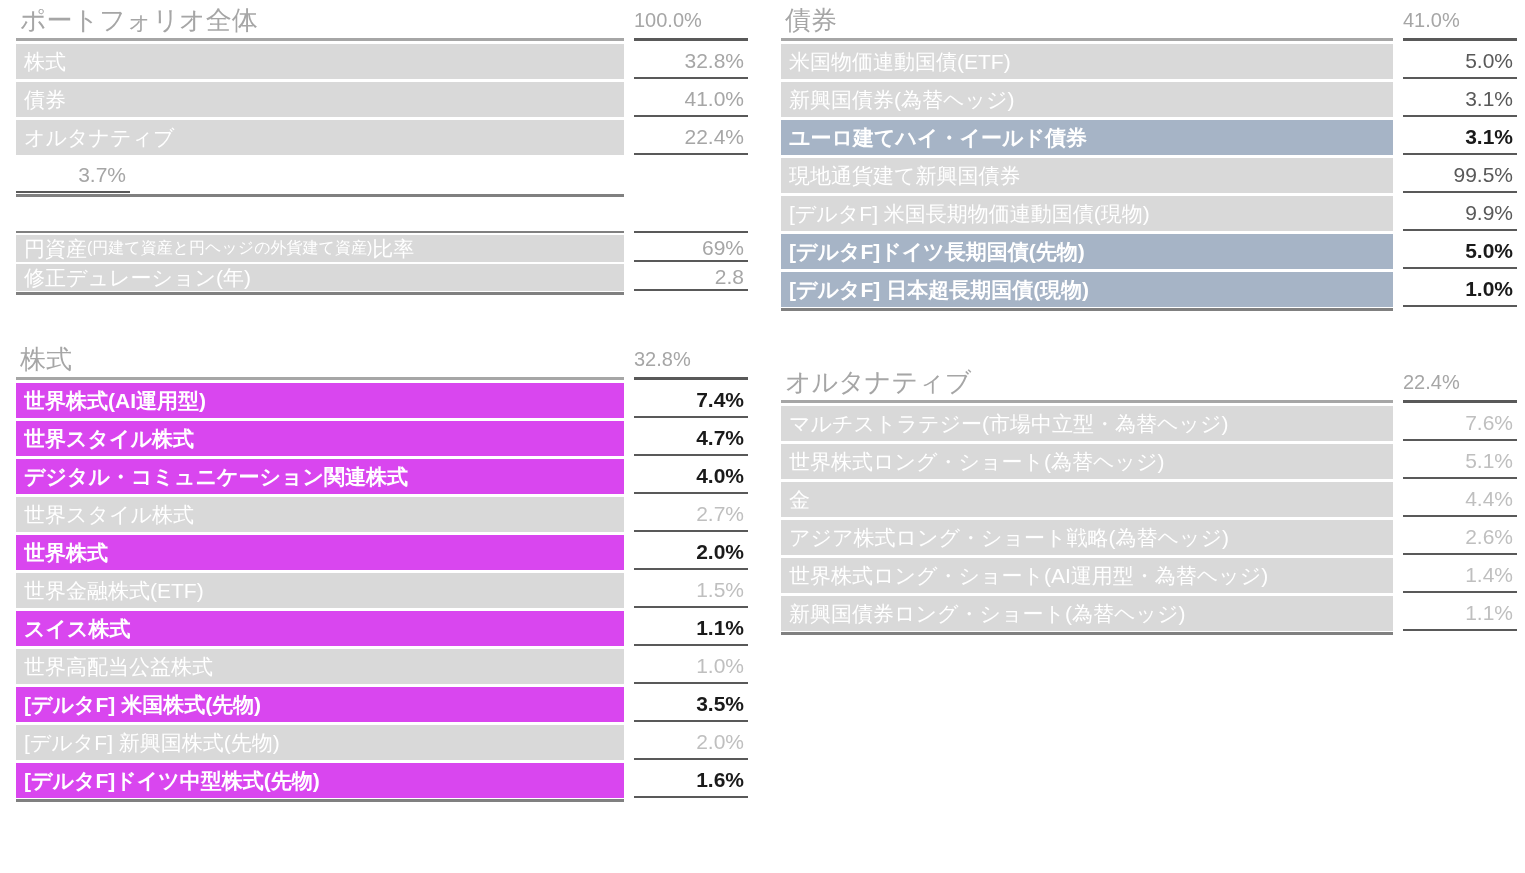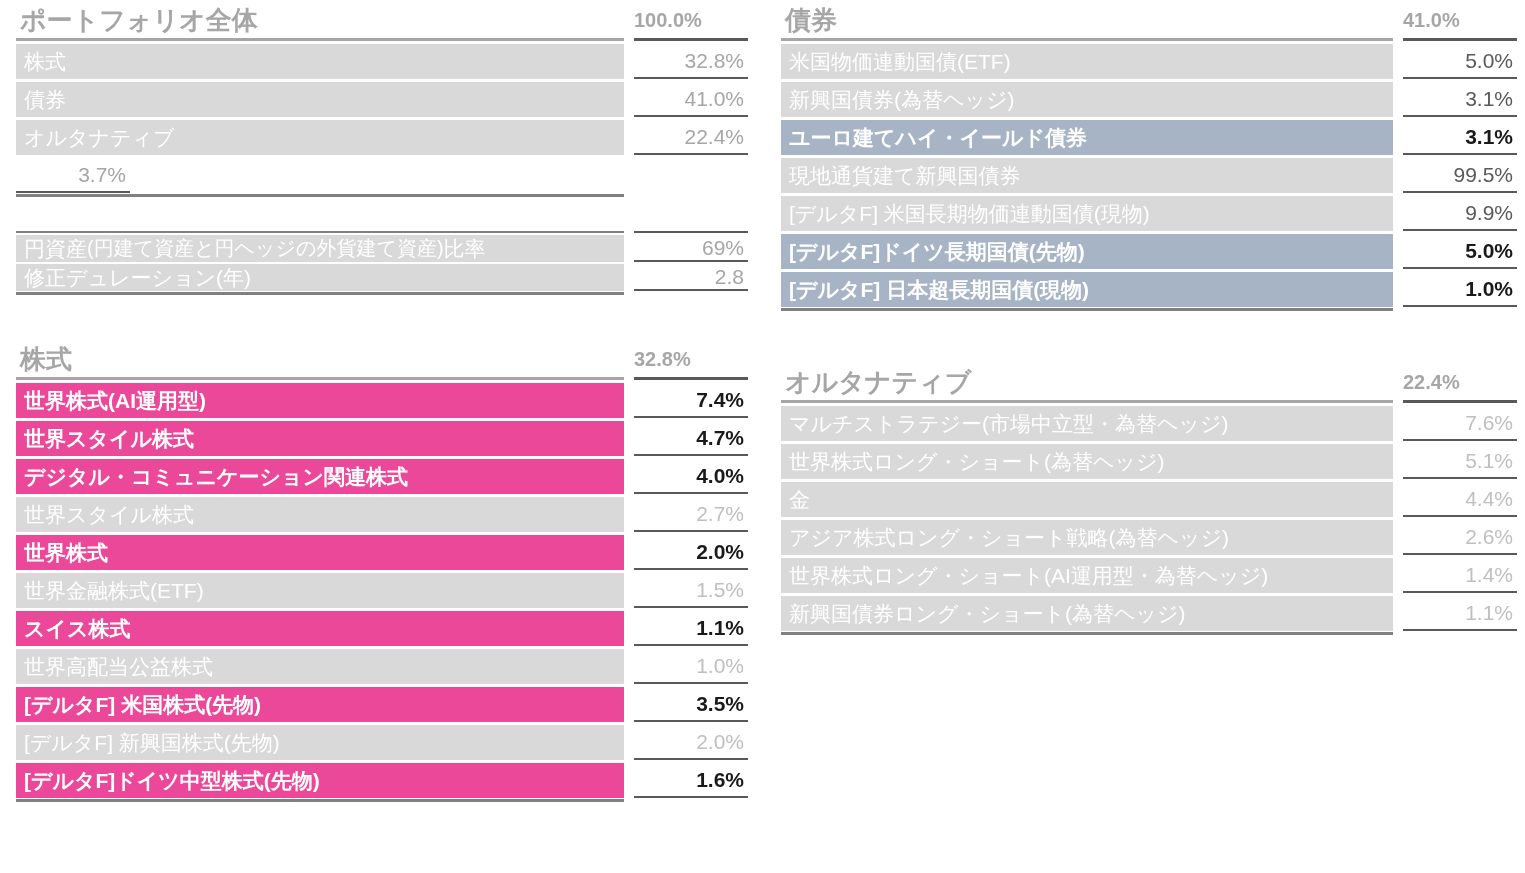--- a/index.html
+++ b/index.html
@@ -4,21 +4,21 @@
 <style>
   * { box-sizing: border-box; margin: 0; padding: 0; }
   html, body { background: #ffffff; }
   body { font-family: "Liberation Sans", "DejaVu Sans", sans-serif; }
   .page { position: relative; width: 1525px; height: 873px; background: #ffffff; overflow: hidden; }
   .col { position: absolute; top: 3px; }
   .col-left  { left: 16px;  width: 732px; }
   .col-right { left: 781px; width: 736px; }
 
   
-  .sec-header { display: flex; height: 38px; align-items: flex-end; font-weight: bold; }
+  .sec-header { display: flex; height: 38px; align-items: flex-end; }
   .sec-title {
     flex: 1; margin-right: 10px; padding: 0 0 1px 4px;
     border-bottom: 3px solid #a6a6a6;
     color: #a6a6a6; font-size: 26px; line-height: 34px; white-space: nowrap;
   }
   .sec-total {
     width: 114px; padding: 0 4px 1px 0;
     border-bottom: 3px solid #595959;
     color: #a6a6a6; font-size: 20px; line-height: 34px; 
   }
@@ -30,42 +30,42 @@
     display: flex; align-items: center;
     background: #d9d9d9; color: #ffffff;
     font-size: 21px; white-space: nowrap; overflow: hidden;
   }
   .cell-value {
     width: 114px; padding-right: 4px;
     display: flex; align-items: center; justify-content: flex-end;
     border-bottom: 2px solid #595959;
     font-size: 21px; color: #bfbfbf; background: #ffffff;
   }
-  .row.hl-teal .cell-label { background: #ec4899; font-weight: bold; }
+  .row.hl-teal .cell-label { background: #d946ef; font-weight: bold; }
   .row.hl-blue .cell-label { background: #a6b4c6; font-weight: bold; }
   .row.hl-teal .cell-value, .row.hl-blue .cell-value { color: #1a1a1a; font-weight: bold; }
 
   
   .t-portfolio .row.plain .cell-value { color: #a6a6a6; }
   .t-stocks .row.plain .cell-value,
   .t-alt .row.plain .cell-value { color: #bfbfbf; }
   .t-bonds .row.plain .cell-value { color: #595959; font-weight: normal; }
 
   
   .hrule { display: flex; height: 3px; margin-top: 1px; }
   .hrule .rl { flex: 1; margin-right: 10px; background: #808080; }
   .hrule .rv { width: 114px; background: transparent; }
   .hrule.dark-val .rv { background: #595959; }
 
   
   .t-metrics { margin-top: 34px; }
   .t-metrics .hrule.top { height: 2px; margin-top: 0; }
   .t-metrics .row { height: 27px; margin-top: 2px; }
   .t-metrics .cell-value { color: #a6a6a6; }
-  .t-metrics .cell-label .sm { font-size: 20px; text-align: center; }
+  .t-metrics .cell-label .sm { font-size: 16px; text-align: center; }
 
   .t-stocks { margin-top: 47px; }
   .t-alt { margin-top: 54px; }
 </style>
 </head>
 <body>
 
 <div class="page">
 
   <div class="col col-left">

